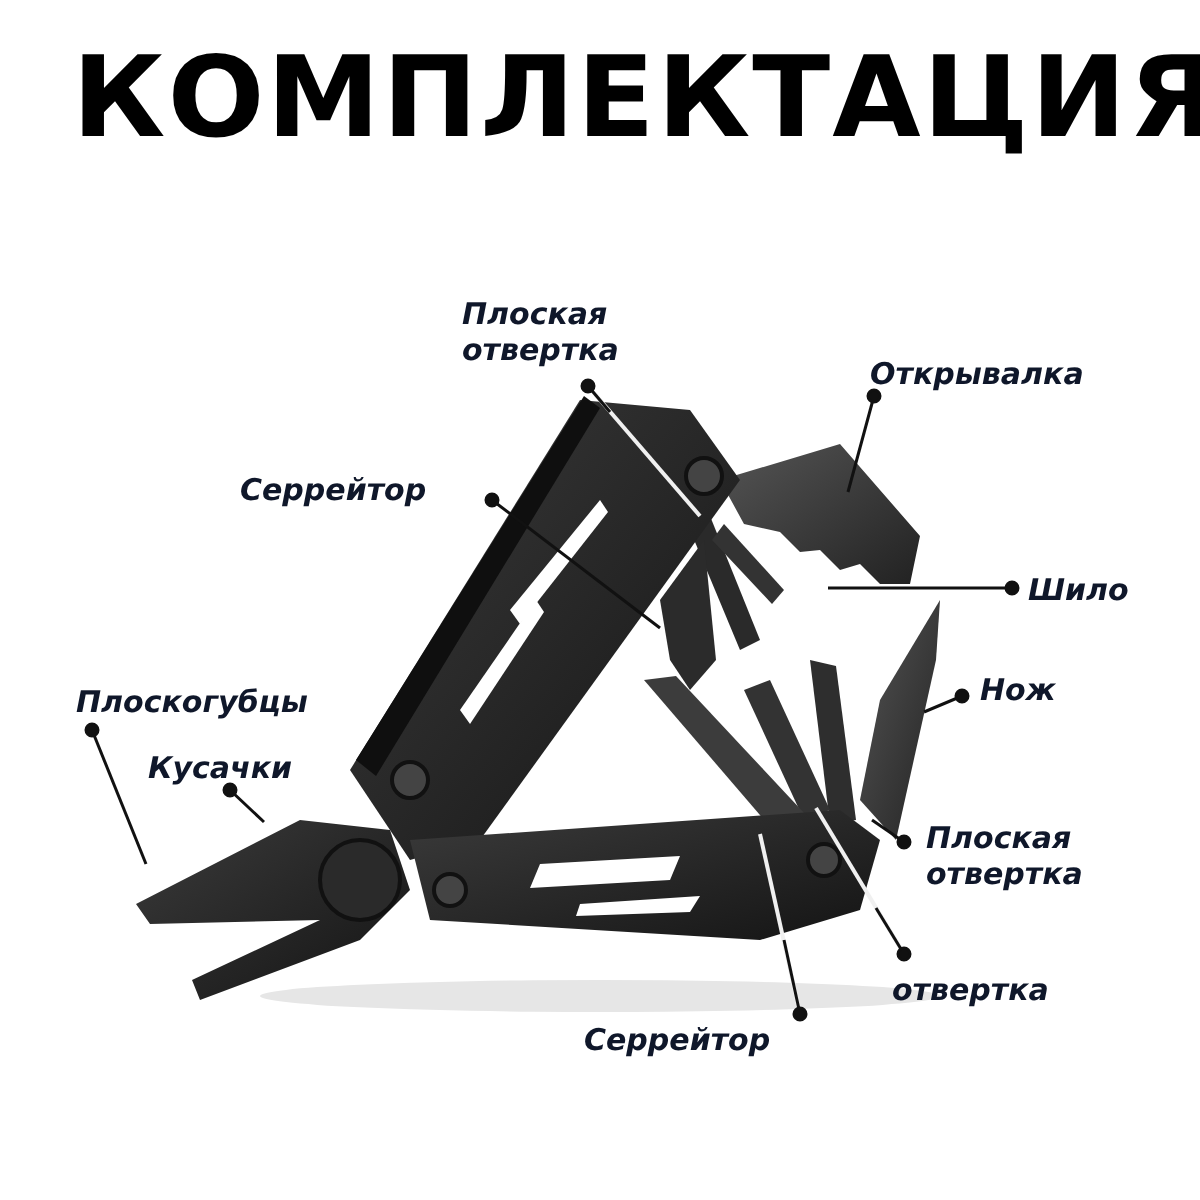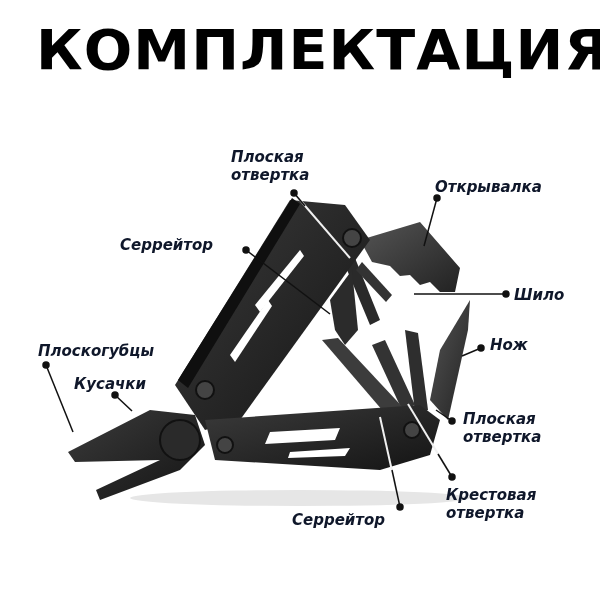--- a/index.html
+++ b/index.html
@@ -100,16 +100,15 @@
 <div class="label" style="left:120px; top:236px;">Серрейтор</div>
 <div class="label" style="left:514px; top:286px;text-align:right;">Шило</div>
 <div class="label" style="left:490px; top:336px;">Нож</div>
 <div class="label" style="left:38px; top:342px;">Плоскогубцы</div>
 <div class="label" style="left:74px; top:375px;">Кусачки</div>
 <div class="label" style="left:463px; top:410px;">
   <div>Плоская</div>
   <div>отвертка</div>
 </div>
 <div class="label" style="left:446px; top:486px;">
-  <div>Крестовая</div>
   <div>отвертка</div>
 </div>
 <div class="label" style="left:292px; top:511px;">Серрейтор</div>
 
 </body></html>

